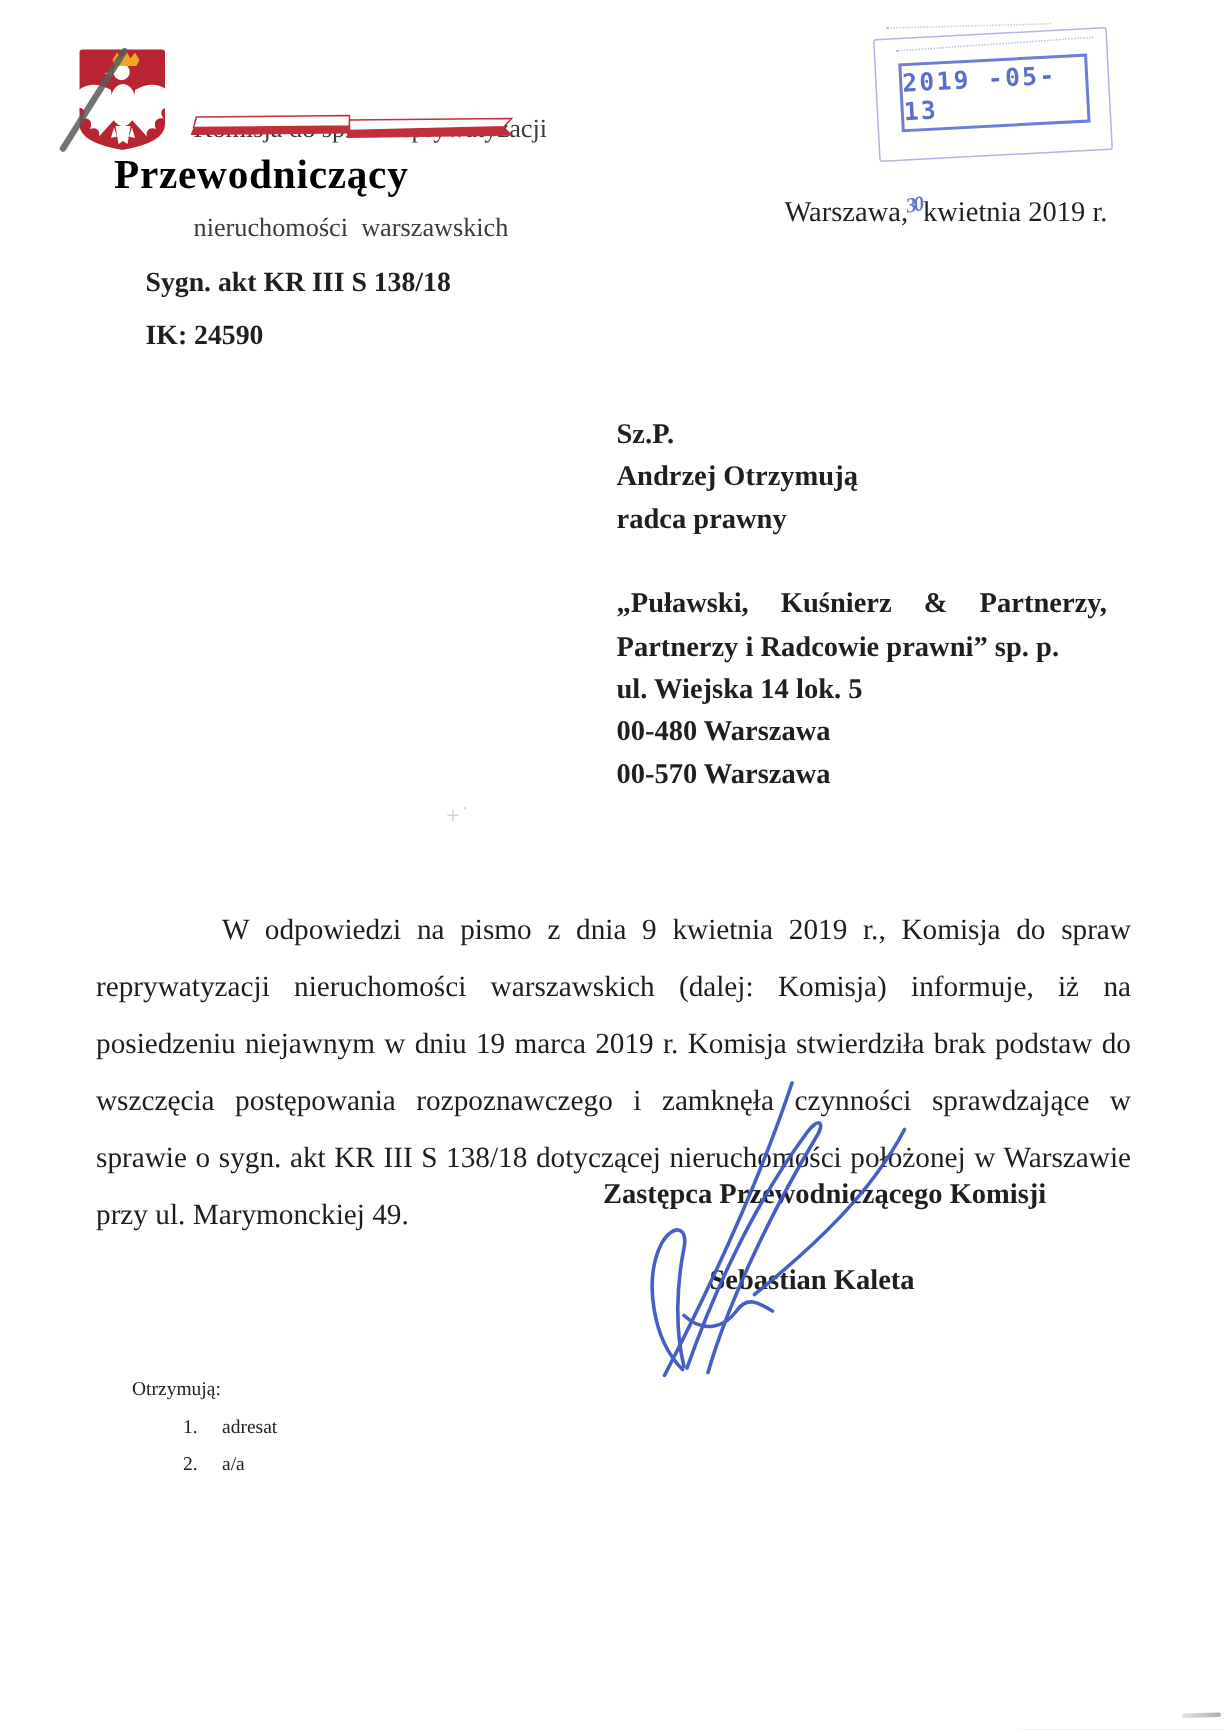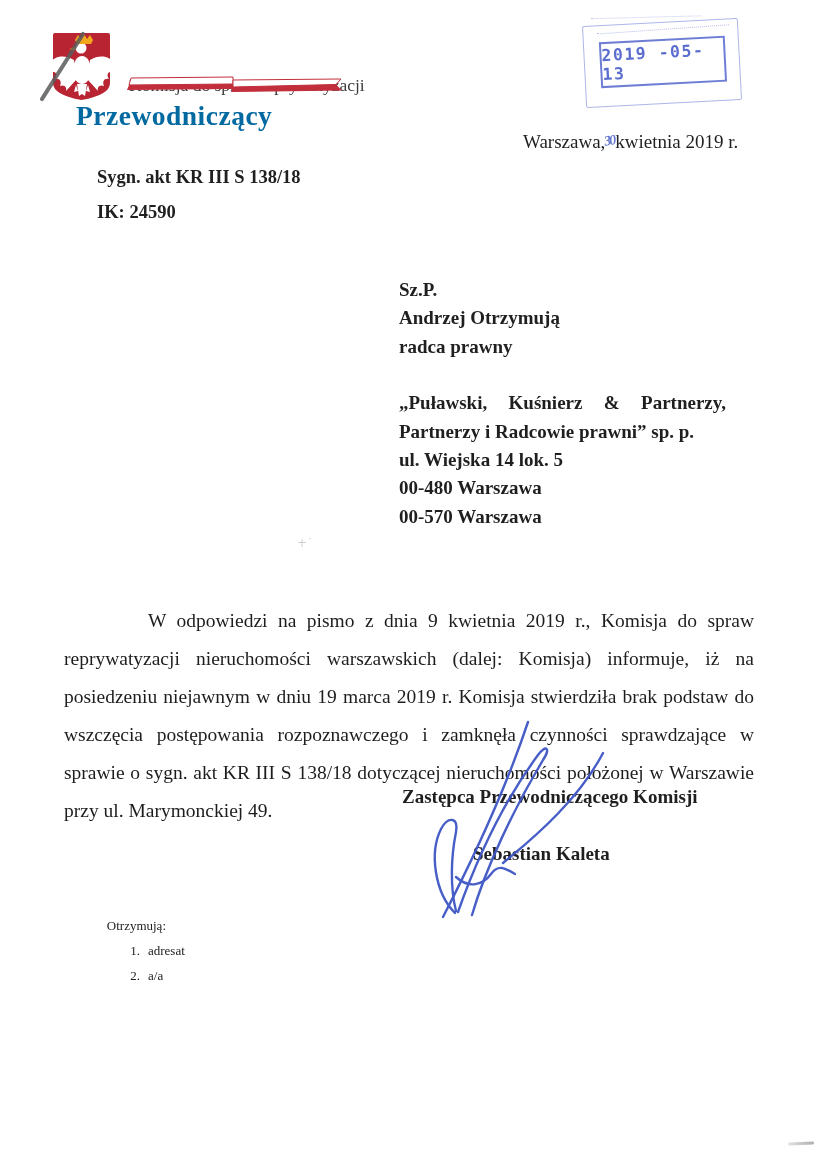--- a/index.html
+++ b/index.html
@@ -5,56 +5,56 @@
   html,body{margin:0;padding:0;background:#e8e8e8;}
   .page{
     position:relative;width:816px;height:1153px;margin:0 auto;
     background:#fff;overflow:hidden;
     font-family:"Liberation Serif", serif;color:var(--text_dark,#1f1f1f);
   }
   .abs{position:absolute;}
 
   
   .org-name{left:129px;top:30px;font-size:17.5px;line-height:22px;color:#3b3b3b;white-space:pre-wrap;}
-  .doc-title{left:76px;top:100px;font-size:27.5px;font-weight:bold;color:#0369a1;letter-spacing:.5px;}
+  .doc-title{left:76px;top:100px;font-size:27.5px;font-weight:bold;color:#000000;letter-spacing:.5px;}
 
   
   .stamp{left:584px;top:22px;width:154px;height:80px;transform:rotate(-3deg);
     border:1.5px solid rgba(74,94,201,.45);border-radius:2px;}
   .stamp-scratch1{left:8px;top:-7px;width:110px;border-top:1.5px dotted rgba(74,94,201,.35);transform:rotate(1.5deg);}
   .stamp-scratch2{left:14px;top:6px;width:132px;border-top:1.5px dotted rgba(74,94,201,.4);transform:rotate(-1deg);}
   .stamp-inner{left:15px;top:16px;width:122px;height:42px;
     border:2.5px solid rgba(74,94,201,.8);display:flex;align-items:center;justify-content:center;}
   .stamp-date{font-family:"DejaVu Sans Mono",monospace;font-weight:bold;font-size:16.5px;
     letter-spacing:1.5px;color:var(--stamp_blue,#4a5ec9);opacity:.9;}
 
   
-  .dateline{left:523px;top:131px;font-size:19px;display:flex;align-items:flex-end;}
+  .dateline{left:523px;top:131px;font-size:19px;display:flex;align-items:center;}
   .hand-day{color:var(--ink_blue,#3f56c5);font-style:italic;font-size:14px;font-weight:bold;
     transform:rotate(-10deg) translateY(-4px);display:inline-block;opacity:.8;letter-spacing:-2px;}
 
   
   .refs{left:97px;top:168px;font-size:18.5px;font-weight:bold;}
-  .refs div{margin-bottom:16px;line-height:19px;}
+  .refs div{margin-bottom:16px;line-height:19px;margin-top:12px;}
 
   
-  .addressee{left:399px;top:276px;width:327px;font-size:19px;font-weight:bold;line-height:28.4px;}
+  .addressee{left:411px;top:276px;width:327px;font-size:19px;font-weight:bold;line-height:28.4px;}
   .line-justify{text-align:justify;text-align-last:justify;margin-top:28px;}
 
   
   .body-par{left:64px;top:602px;width:690px;font-size:19.5px;line-height:38px;
     text-align:justify;text-indent:84px;color:#1d1d1d;}
 
   
   .sig-title{left:402px;top:786px;font-size:19px;font-weight:bold;}
   .sig-name{left:473px;top:843px;font-size:19px;font-weight:bold;}
   .sig-svg{left:425px;top:715px;}
 
   
-  .footer{left:88px;top:918px;font-size:13px;color:#222;text-align:center;}
+  .footer{left:88px;top:918px;font-size:13px;color:#222;}
   .footer-item{display:flex;margin-top:9px;}
   .footer-item .num{margin-left:34px;width:26px;}
 
   
   .artifact-cross{left:297px;top:536px;color:#999;opacity:.45;font-size:12px;font-family:"DejaVu Sans",sans-serif;}
   .artifact-dash{left:788px;top:1142px;width:26px;height:3px;opacity:.55;border-radius:2px;
     background:linear-gradient(to right,#c9c9c9,#6b6b6b);transform:rotate(-2deg);}
 </style>
 </head>
 <body>
@@ -72,20 +72,21 @@
     <polygon points="41,19 35.5,21 41,23" style="fill:var(--crown_gold,#f2a71c);"></polygon>
     <polygon points="41,12 44,7 47,11 50,6 53,11 56,7 59,12 57,16 43,16" style="fill:var(--crown_gold,#f2a71c);"></polygon>
     <polygon points="43,56 53,56 51,68 48,66 45,68" fill="#fff"></polygon>
     <polygon points="42,57 40,64 44,63" fill="#fff"></polygon>
     <polygon points="54,57 56,64 52,63" fill="#fff"></polygon>
     <line x1="49" y1="6" x2="8" y2="71" stroke="#5b5b5b" stroke-width="4.2" stroke-linecap="round" opacity="0.85"></line>
   </svg>
 
   <div class="abs org-name">
     <div>Komisja do spraw reprywatyzacji</div>
+    <div>nieruchomości  warszawskich</div>
   </div>
 
   <svg class="abs" style="left:127px;top:76px;" width="216" height="18" viewBox="0 0 216 18">
     <polygon points="4,2 106,1 106,8 2,9" fill="#fff" style="stroke:var(--ribbon_red,#c22e3b);" stroke-width="1"></polygon>
     <polygon points="2,9 106,8 106,13 0,14" style="fill:var(--ribbon_red,#c22e3b);"></polygon>
     <polygon points="106,4 214,3 209,8.5 106,11" fill="#fff" style="stroke:var(--ribbon_red,#c22e3b);" stroke-width="1"></polygon>
     <polygon points="106,11 209,8.5 215,14.5 104,16" style="fill:var(--ribbon_red,#c22e3b);"></polygon>
   </svg>
 
   <div class="abs doc-title">Przewodniczący</div>

